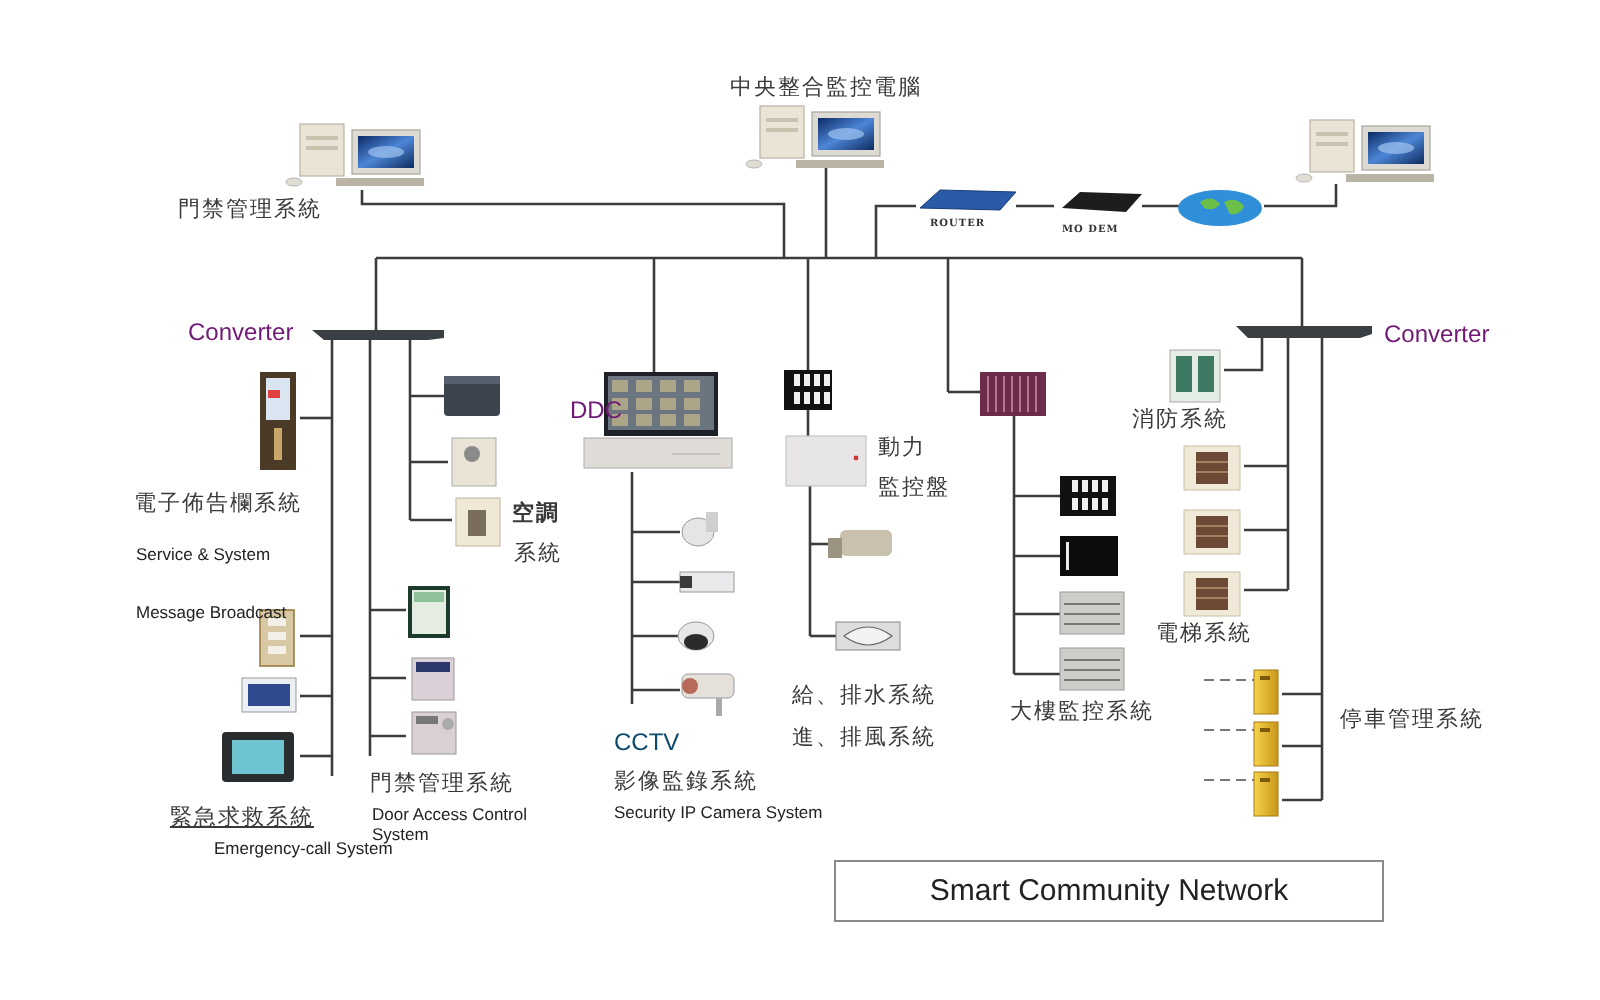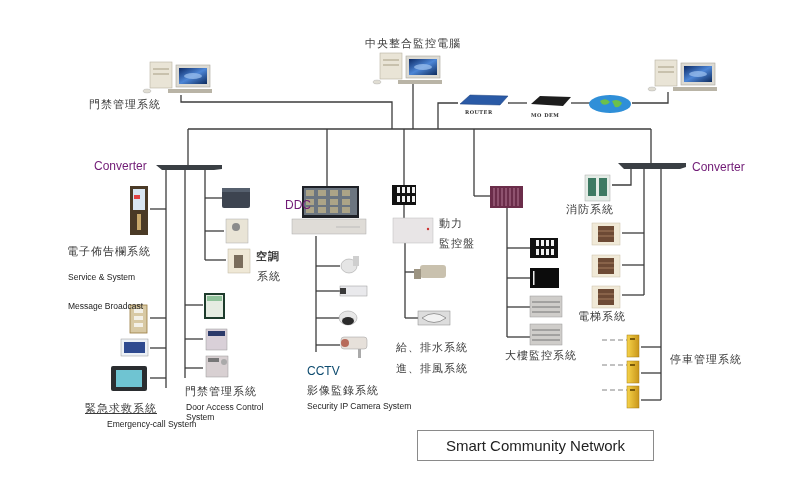--- a/index.html
+++ b/index.html
@@ -5,21 +5,21 @@
   html, body { margin:0; padding:0; background:#ffffff; }
   body { width:800px; height:500px; position:relative; overflow:hidden;
          font-family:"DejaVu Sans", sans-serif; color:#333; }
   #diagram { position:absolute; left:0; top:0; width:800px; height:500px; }
   .lbl { position:absolute; white-space:nowrap; color:#3a3a3a; }
   .zh { font-size:11px; letter-spacing:1px; }
   .en { font-family:"Liberation Sans", sans-serif; font-size:8.5px; color:#222; line-height:11px; }
   .big { font-family:"Liberation Sans", sans-serif; font-size:12px; color:#701a75; }
   .cctv { font-family:"Liberation Sans", sans-serif; font-size:12px; color:#0c4a6e; }
   .tiny { font-family:"DejaVu Serif", serif; font-size:5px; font-weight:bold; color:#333; letter-spacing:0.5px; }
-  #title-box { position:absolute; left:417px; top:430px; width:237px; height:31px;
+  #title-box { position:absolute; left:417px; top:430px; width:275px; height:31px;
                border:1px solid #8a8a8a; box-sizing:border-box; display:flex;
                align-items:center; justify-content:center;
                font-family:"Liberation Sans", sans-serif; font-size:15px; color:#222;text-align:right; }
 </style>
 </head>
 <body>
 
 <svg id="diagram" viewBox="0 0 800 500" xmlns="http://www.w3.org/2000/svg">
   <defs>
     <linearGradient id="screenGrad" x1="0" y1="0" x2="1" y2="1">

